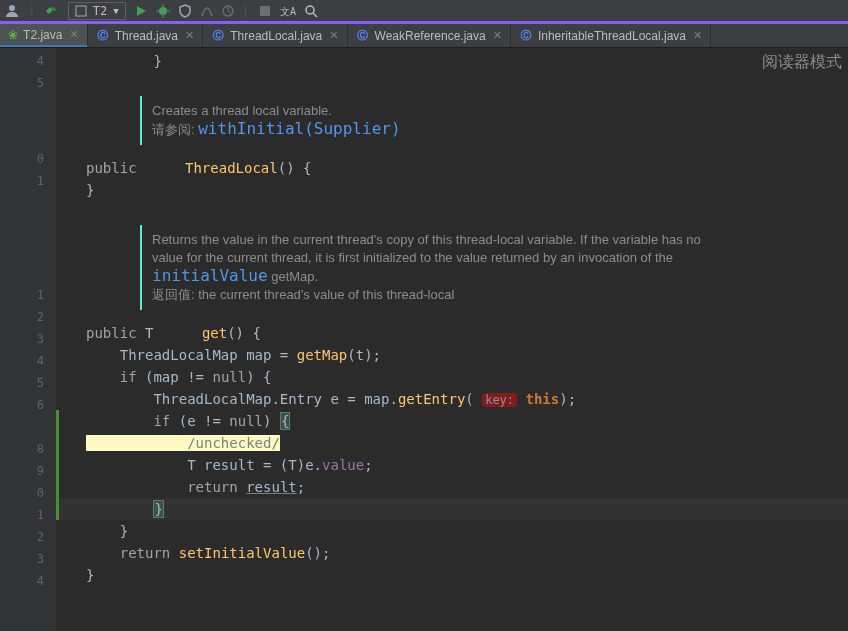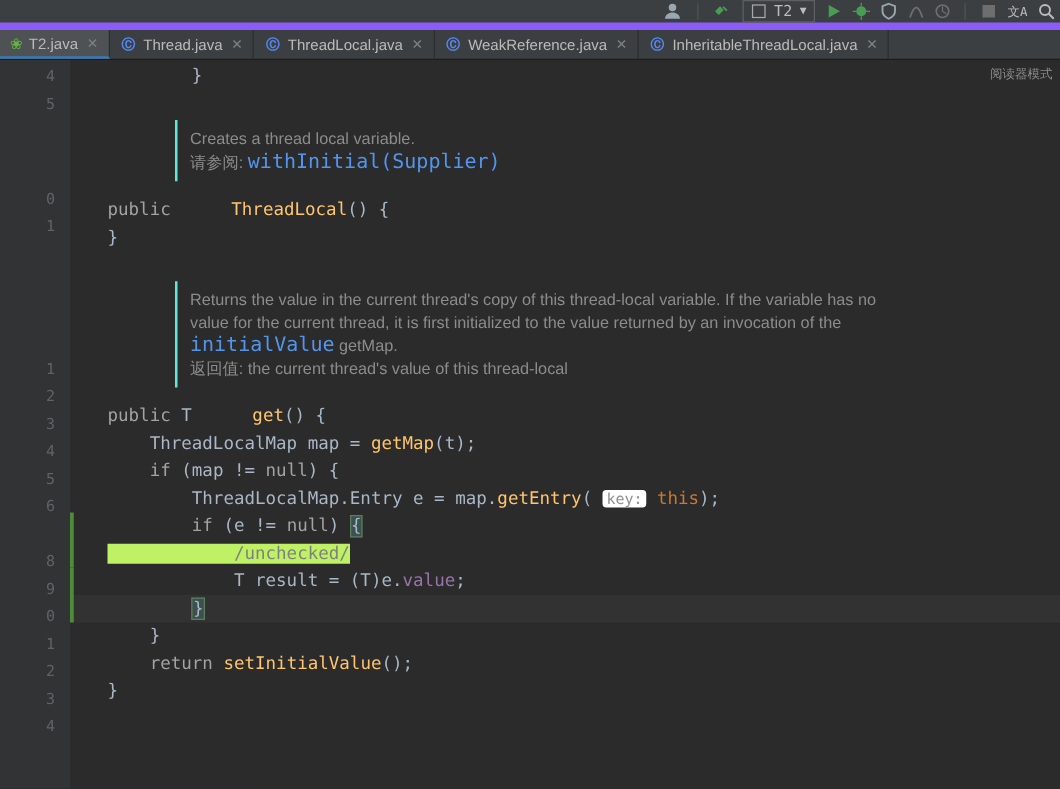--- a/index.html
+++ b/index.html
@@ -9,25 +9,25 @@
   font-size: 13px;
   color: #bcbcbc;
   width: 848px;
   height: 631px;
   overflow: hidden;
 }
 .toolbar {
   height: 24px;
   background: #3c3f41;
   display: flex;
-  justify-content: flex-end;
+  justify-content: flex-start;
   align-items: center;
   padding: 0 4px;
   gap: 8px;
-  border-bottom: 6px solid #8b5cf6;
+  border-bottom: 3px solid #8b5cf6;
 }
 .toolbar-icon {
   color: #9aa7b0;
   font-size: 14px;
   cursor: pointer;
   display: flex;
   align-items: center;
 }
 .run-select {
   border: 1px solid #5e6060;
@@ -80,21 +80,21 @@
 .tab-close {
   color: #7f8080;
   font-size: 11px;
   margin-left: 2px;
 }
 .reader-mode {
   position: absolute;
   top: 52px;
   right: 6px;
   color: #8c8c8c;
-  font-size: 10px;
+  font-size: 16px;
   font-family: "Segoe UI", sans-serif;
   cursor: pointer;
 }
 .editor {
   display: flex;
   height: calc(631px - 48px);
   background: #2b2b2b;
 }
 .gutter {
   width: 56px;
@@ -133,27 +133,27 @@
   left: 0;
   top: 0;
   bottom: 0;
   width: 3px;
   background: #4e8c3a;
 }
 .kw { color: #a3a3a3; }
 .fn { color: #ffc66d; margin-left: 40px; }
 .typ { color: #a9b7c6; }
 .meth { color: #ffc66d; }
-.param-hint { background: #ffffff; color: #909090; border-radius: 3px; padding: 0 3px; font-size: 12px; }
-.this { color: #cc7832; }
+.param-hint { background: #7f1d1d; color: #909090; border-radius: 3px; padding: 0 3px; font-size: 12px; }
+.this { color: #cc7832; font-weight: bold; }
 .comm { color: #808080; }
 .underline { text-decoration: underline; text-decoration-color: #808080; }
 .highlight-brace { background: #3b514d; border: 1px solid #5e7c5e; }
 .caret-bg { background: #323232; }
-.suppress { background: #bef264; }
+.suppress { background: #fef9c3; }
 .doc-box {
   margin: 2px 0 12px 84px;
   border-left: 2px solid #5eead4;
   padding: 6px 10px;
   font-family: "Segoe UI", Arial, sans-serif;
   font-size: 13px;
   color: #8c8c8c;
   max-width: 680px;
 }
 .doc-line { line-height: 18px; }
@@ -305,18 +305,19 @@
       <div class="doc-line">返回值: the current thread's value of this thread-local</div>
     </div>
 
     <div class="line"><span class="kw">public </span><span class="typ">T </span><span class="fn">get</span><span class="typ">() {</span></div>
     <div class="line"><span class="typ">    ThreadLocalMap map = </span><span class="meth">getMap</span><span class="typ">(t);</span></div>
     <div class="line"><span>    </span><span class="kw">if </span><span class="typ">(map != </span><span class="kw">null</span><span class="typ">) {</span></div>
     <div class="line"><span class="typ">        ThreadLocalMap.Entry e = map.</span><span class="meth">getEntry</span><span class="typ">( </span><span class="param-hint">key:</span><span> </span><span class="this">this</span><span class="typ">);</span></div>
     <div class="line"><span class="vcs-bar"></span><span>        </span><span class="kw">if </span><span class="typ">(e != </span><span class="kw">null</span><span class="typ">) </span><span class="typ highlight-brace">{</span></div>
     <div class="line"><span class="vcs-bar"></span><span class="comm suppress">            /unchecked/</span></div>
     <div class="line"><span class="vcs-bar"></span><span class="typ">            T result = (</span><span class="typ">T</span><span class="typ">)e.</span><span style="color:#9876aa">value</span><span class="typ">;</span></div>
+    <div class="line"><span class="vcs-bar"></span><span>            </span><span class="kw">return </span><span class="typ underline">result</span><span class="typ">;</span></div>
     <div class="line caret-bg"><span class="vcs-bar"></span><span>        </span><span class="typ highlight-brace">}</span></div>
     <div class="line"><span class="typ">    }</span></div>
     <div class="line"><span>    </span><span class="kw">return </span><span class="meth">setInitialValue</span><span class="typ">();</span></div>
     <div class="line"><span class="typ">}</span></div>
   </div>
 </div>
 
 </body></html>

